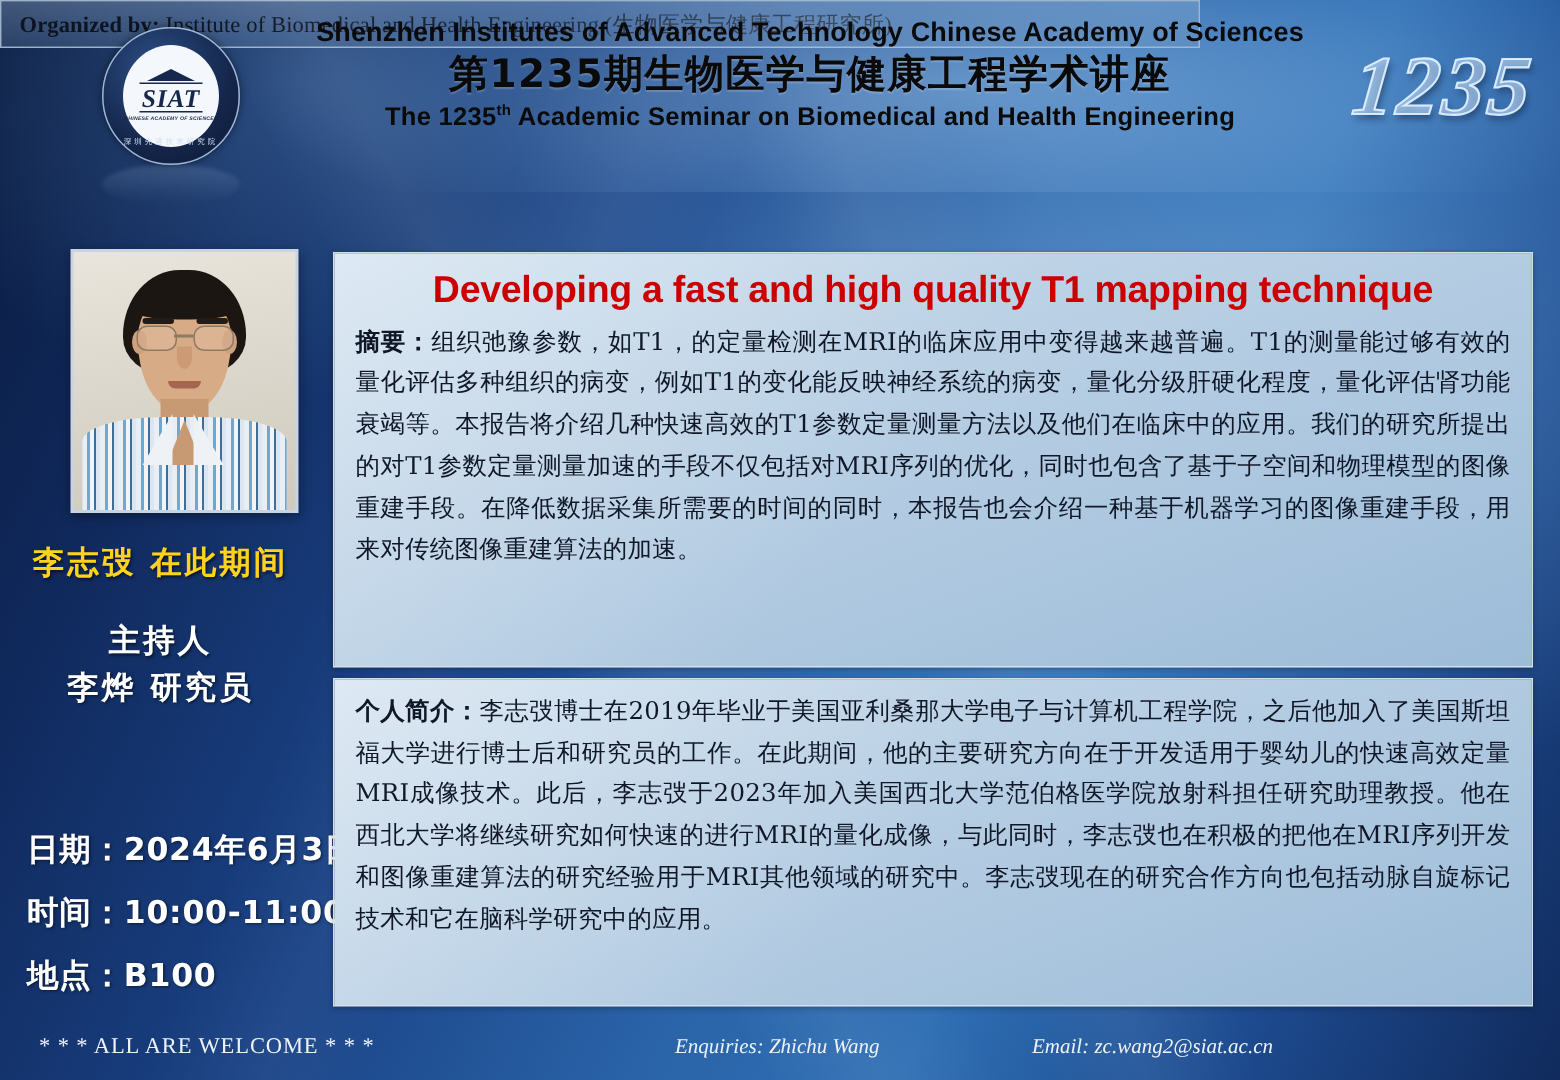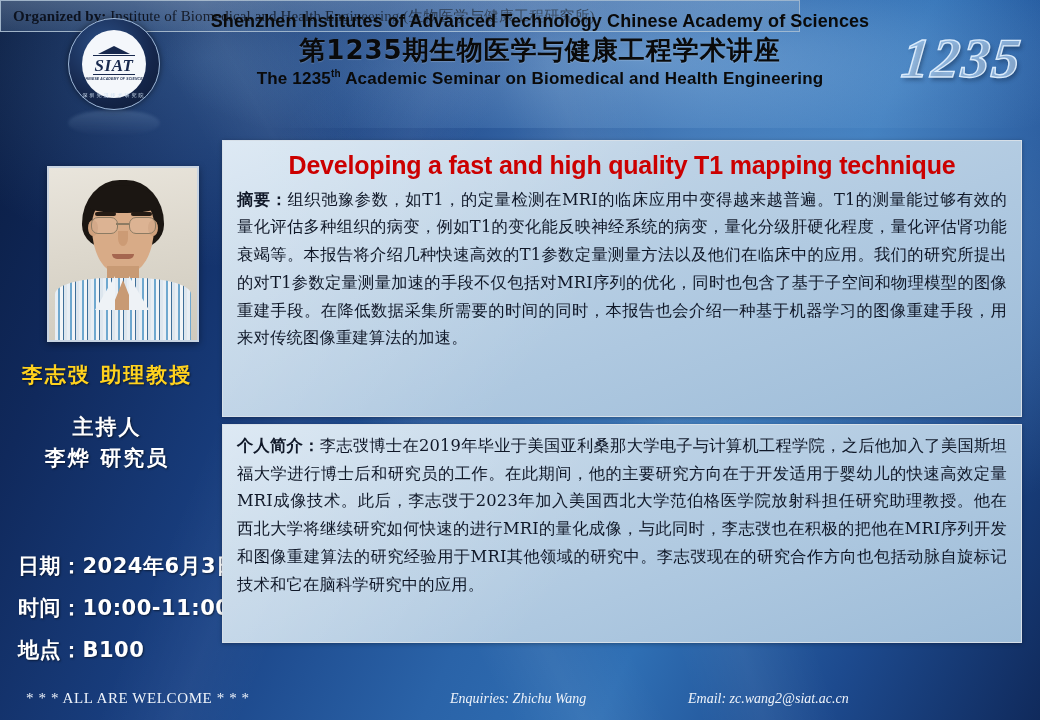--- a/index.html
+++ b/index.html
@@ -359,20 +359,21 @@
   }
 
   
   .box {
     position: absolute;
     border: 1.5px solid #d6dfe8;
     box-shadow: 0 1px 4px rgba(0,0,0,0.30);
     background:
       linear-gradient(128deg, rgba(255,255,255,0.30) 0%, rgba(255,255,255,0.0) 48%),
       linear-gradient(160deg, #cfe0ef 0%, #bed3e6 30%, #aec8e0 62%, #9dbcd8 100%);
+    margin-top: 28px;
   }
   .box-abstract {
     left: 222px; top: 140px;
     width: 800px; height: 277px;
     padding: 8px 14px 6px 14px;
     box-sizing: border-box;
   }
   .talk-title {
     font-size: 25px;
     font-weight: bold;
@@ -497,21 +498,21 @@
       <div class="p-mouth"></div>
       <div class="p-neck"></div>
       <div class="p-shirt"></div>
       <div class="p-vgap"></div>
       <div class="p-collar-l"></div>
       <div class="p-collar-r"></div>
     </div>
   </div>
 
   <div class="speaker-block">
-    <div class="lbl-yellow">李志弢 助理教授</div>
+    <div class="lbl-yellow">李志弢 在此期间</div>
     <div class="host-block">
       <div class="lbl-white">主持人</div>
       <div class="lbl-white">李烨 研究员</div>
     </div>
   </div>
 
   <div class="details-block">
     <div class="detail-row">日期：2024年6月3日</div>
     <div class="detail-row">时间：10:00-11:00</div>
     <div class="detail-row">地点：B100</div>

